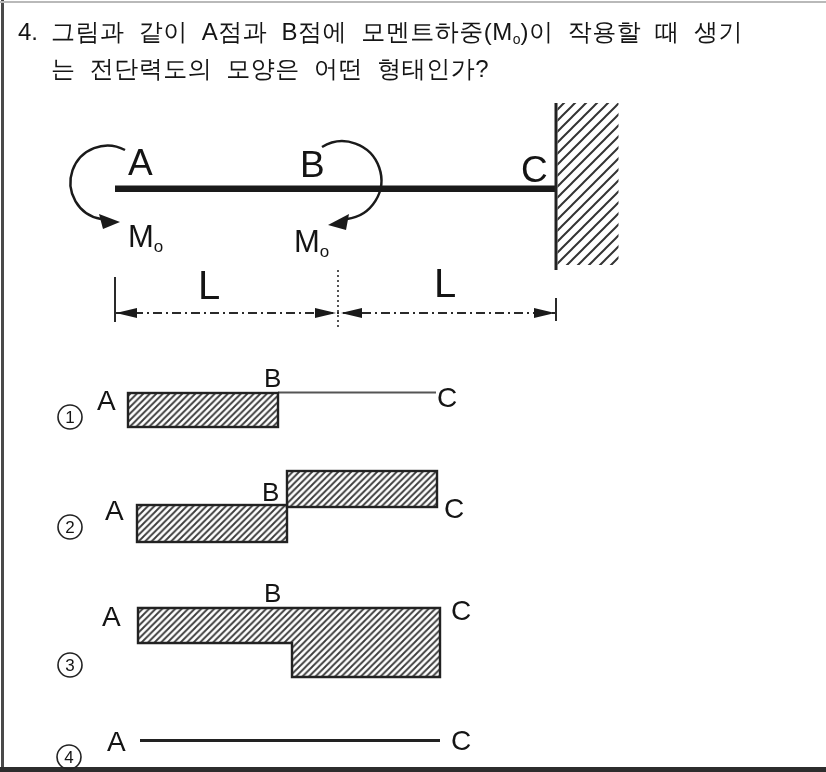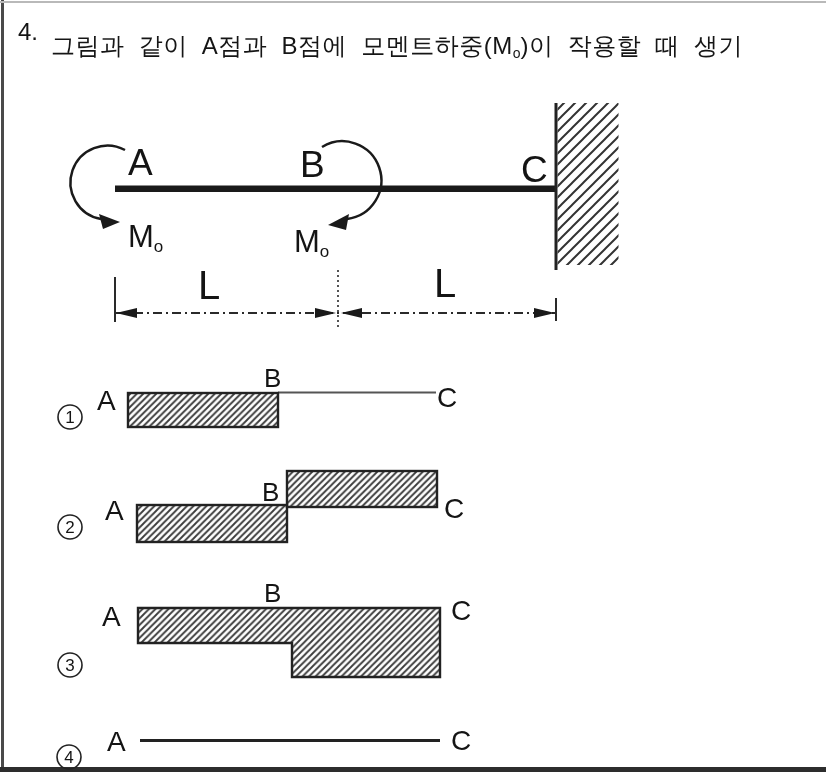--- a/index.html
+++ b/index.html
@@ -11,21 +11,21 @@
   .border-left   { position:absolute; left:1px; top:0; width:3px; height:772px; background:#4a4a4a; }
   .border-top    { position:absolute; left:0; top:1px; width:826px; height:2px; background:#b9b9b9; }
   .border-bottom { position:absolute; left:0; top:767px; width:826px; height:5px; background:#2d2d2d; }
 
   .question {
     position:absolute; left:18px; top:17px; width:795px;
     font-size:24px; line-height:30px; letter-spacing:0.5px; word-spacing:7px;
     display:flex; color:#151515;
   }
   .qnum { flex:0 0 auto; margin-right:13px; letter-spacing:0; }
-  .qline { white-space:nowrap;margin-top:14px; }
+  .qline { white-space:nowrap; }
   .msub { font-size:14px; vertical-align:-4px; letter-spacing:0; word-spacing:0; }
 
   svg { position:absolute; }
   #beam-svg   { left:0; top:95px; }
   #options-svg{ left:0; top:355px; }
 
   svg text { fill:#141414; font-family:"Liberation Sans", sans-serif; }
   .biglabel { font-size:37px; }
   .mlabel   { font-size:31px; }
   .msubsvg  { font-size:17px; }
@@ -38,20 +38,21 @@
 <body>
 
 <div class="border-left"></div>
 <div class="border-top"></div>
 <div class="border-bottom"></div>
 
 <div class="question">
   <span class="qnum">4.</span>
   <div>
     <div class="qline"><span>그림과 같이 A점과 B점에 모멘트하중(M</span><sub class="msub">o</sub><span>)이 작용할 때 생기</span></div>
+    <div class="qline">는 전단력도의 모양은 어떤 형태인가?</div>
   </div>
 </div>
 
 <svg id="beam-svg" width="650" height="250" viewBox="0 0 650 250">
   <defs>
     <pattern id="wallhatch" patternUnits="userSpaceOnUse" width="11" height="11">
       <path d="M-2.75,2.75 L2.75,-2.75 M0,11 L11,0 M8.25,13.75 L13.75,8.25" stroke="#333" stroke-width="2" fill="none"></path>
     </pattern>
   </defs>
 

